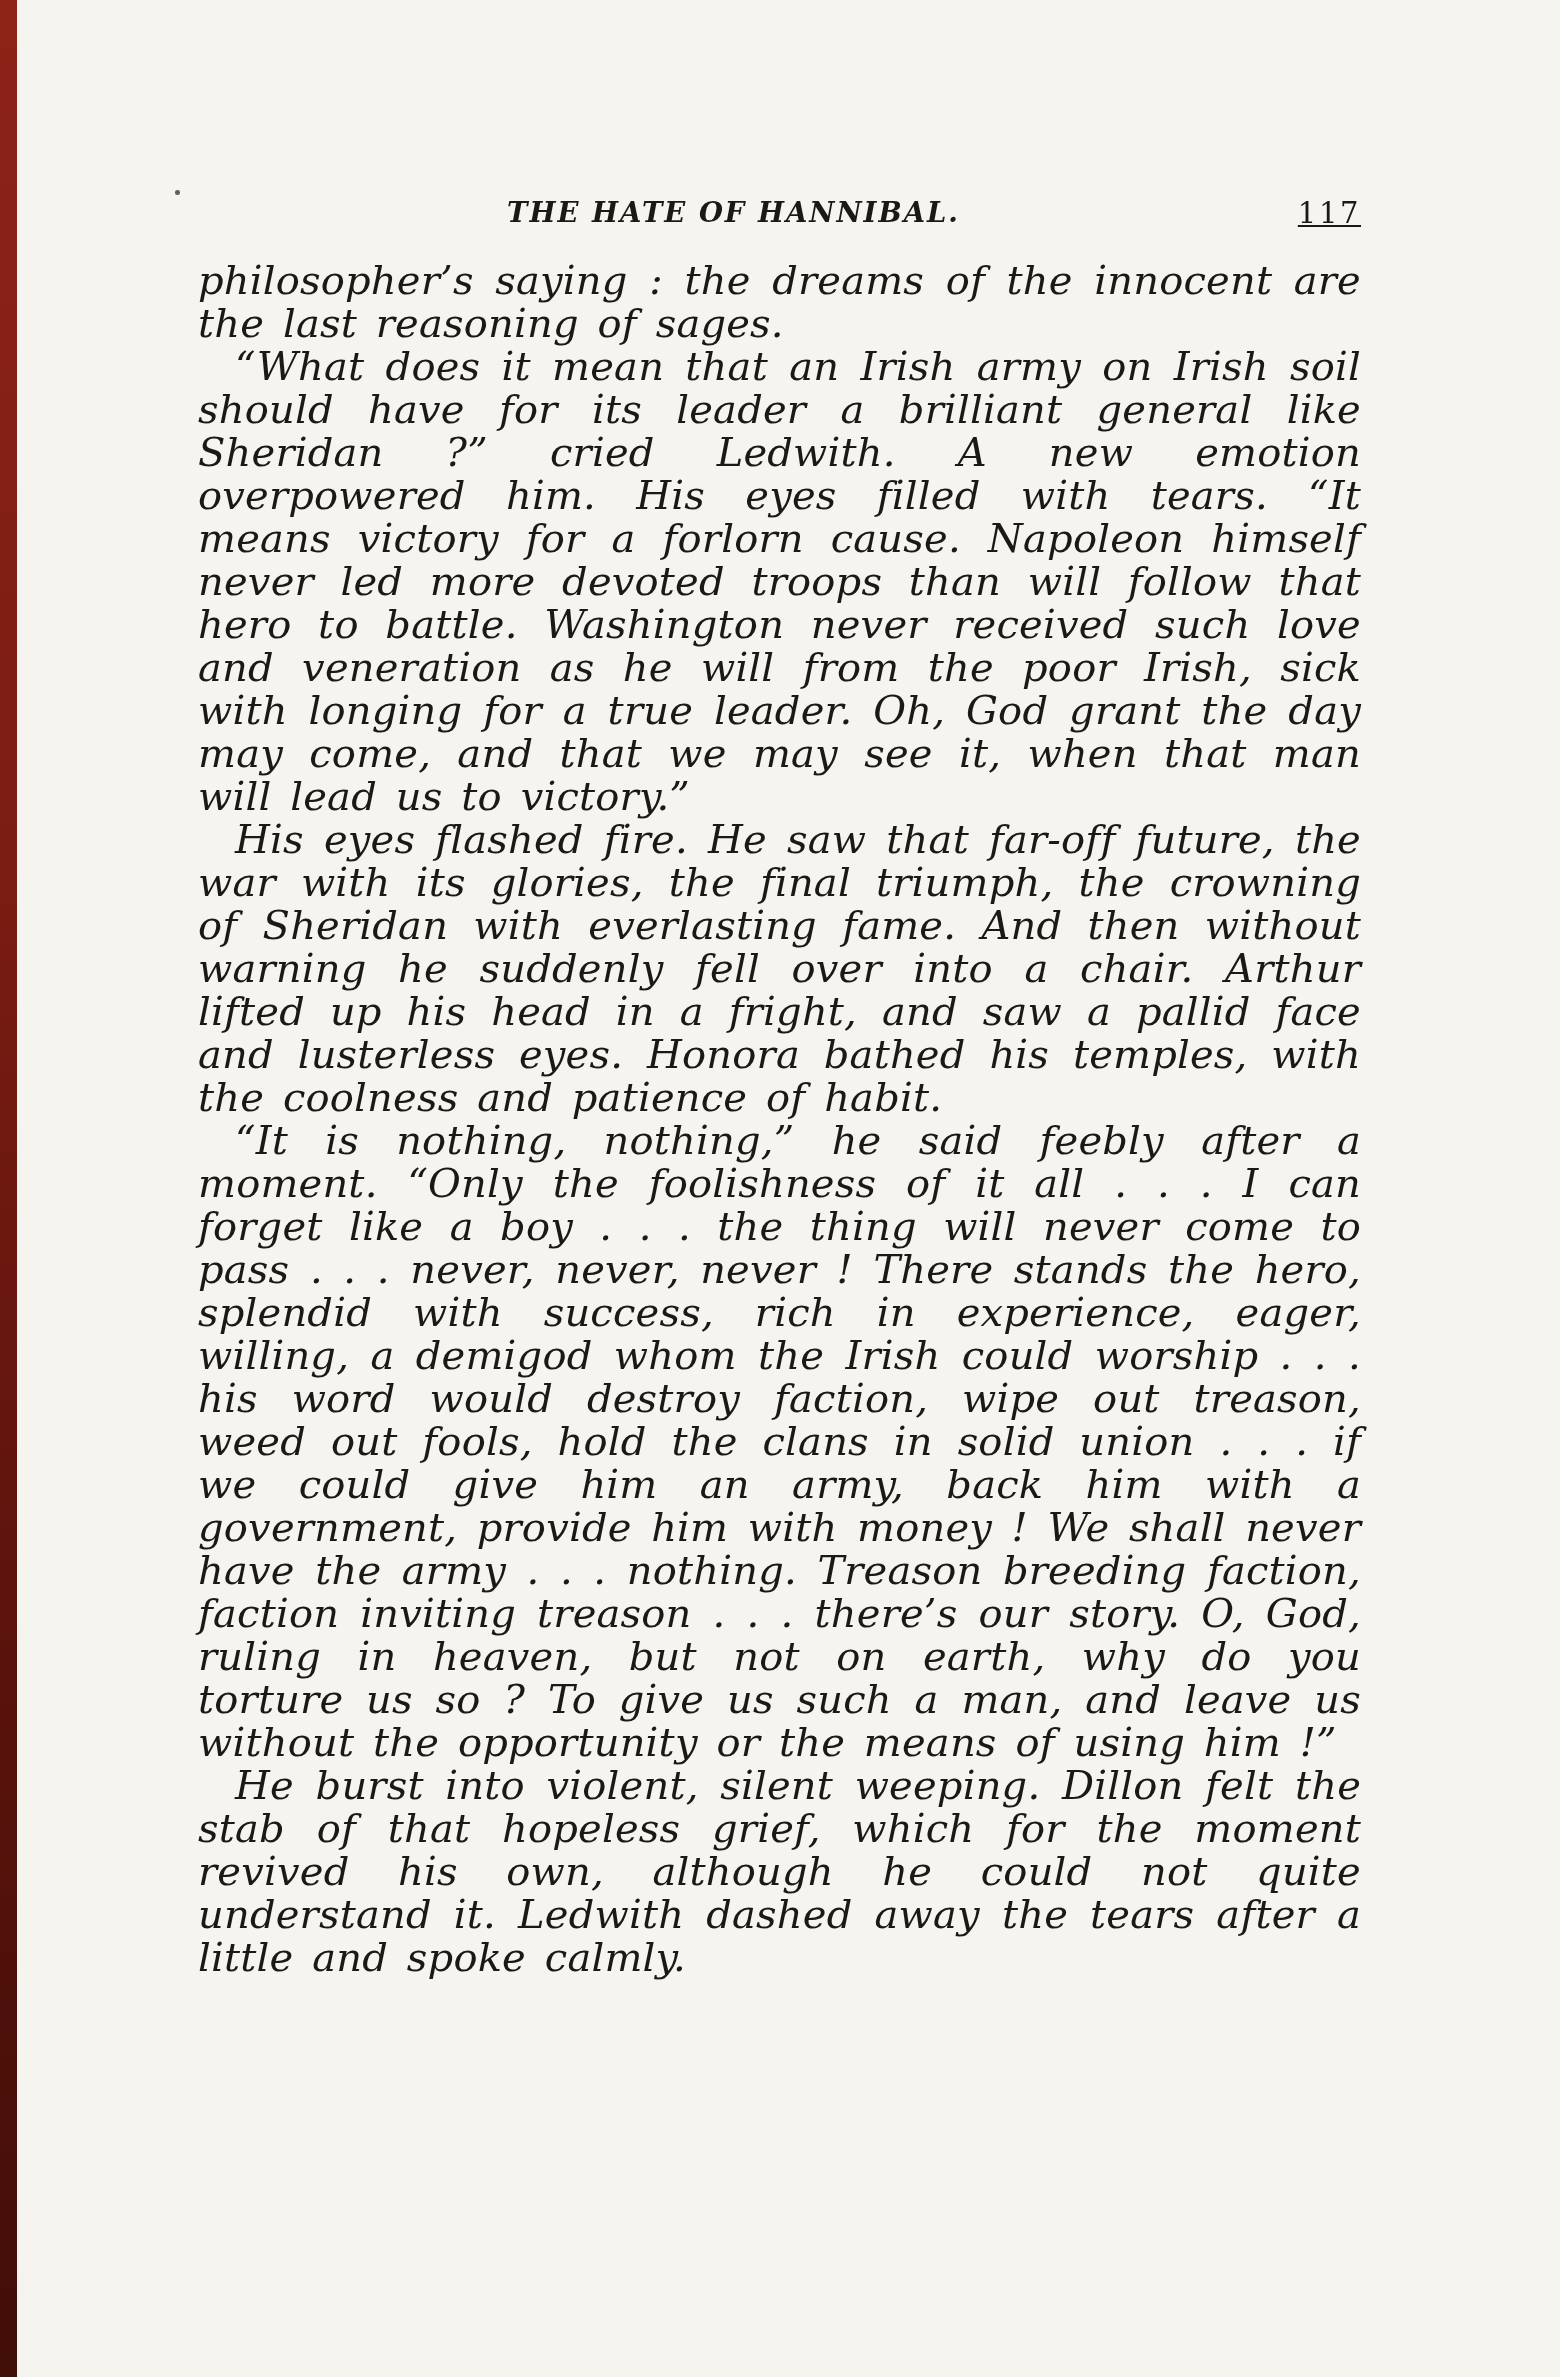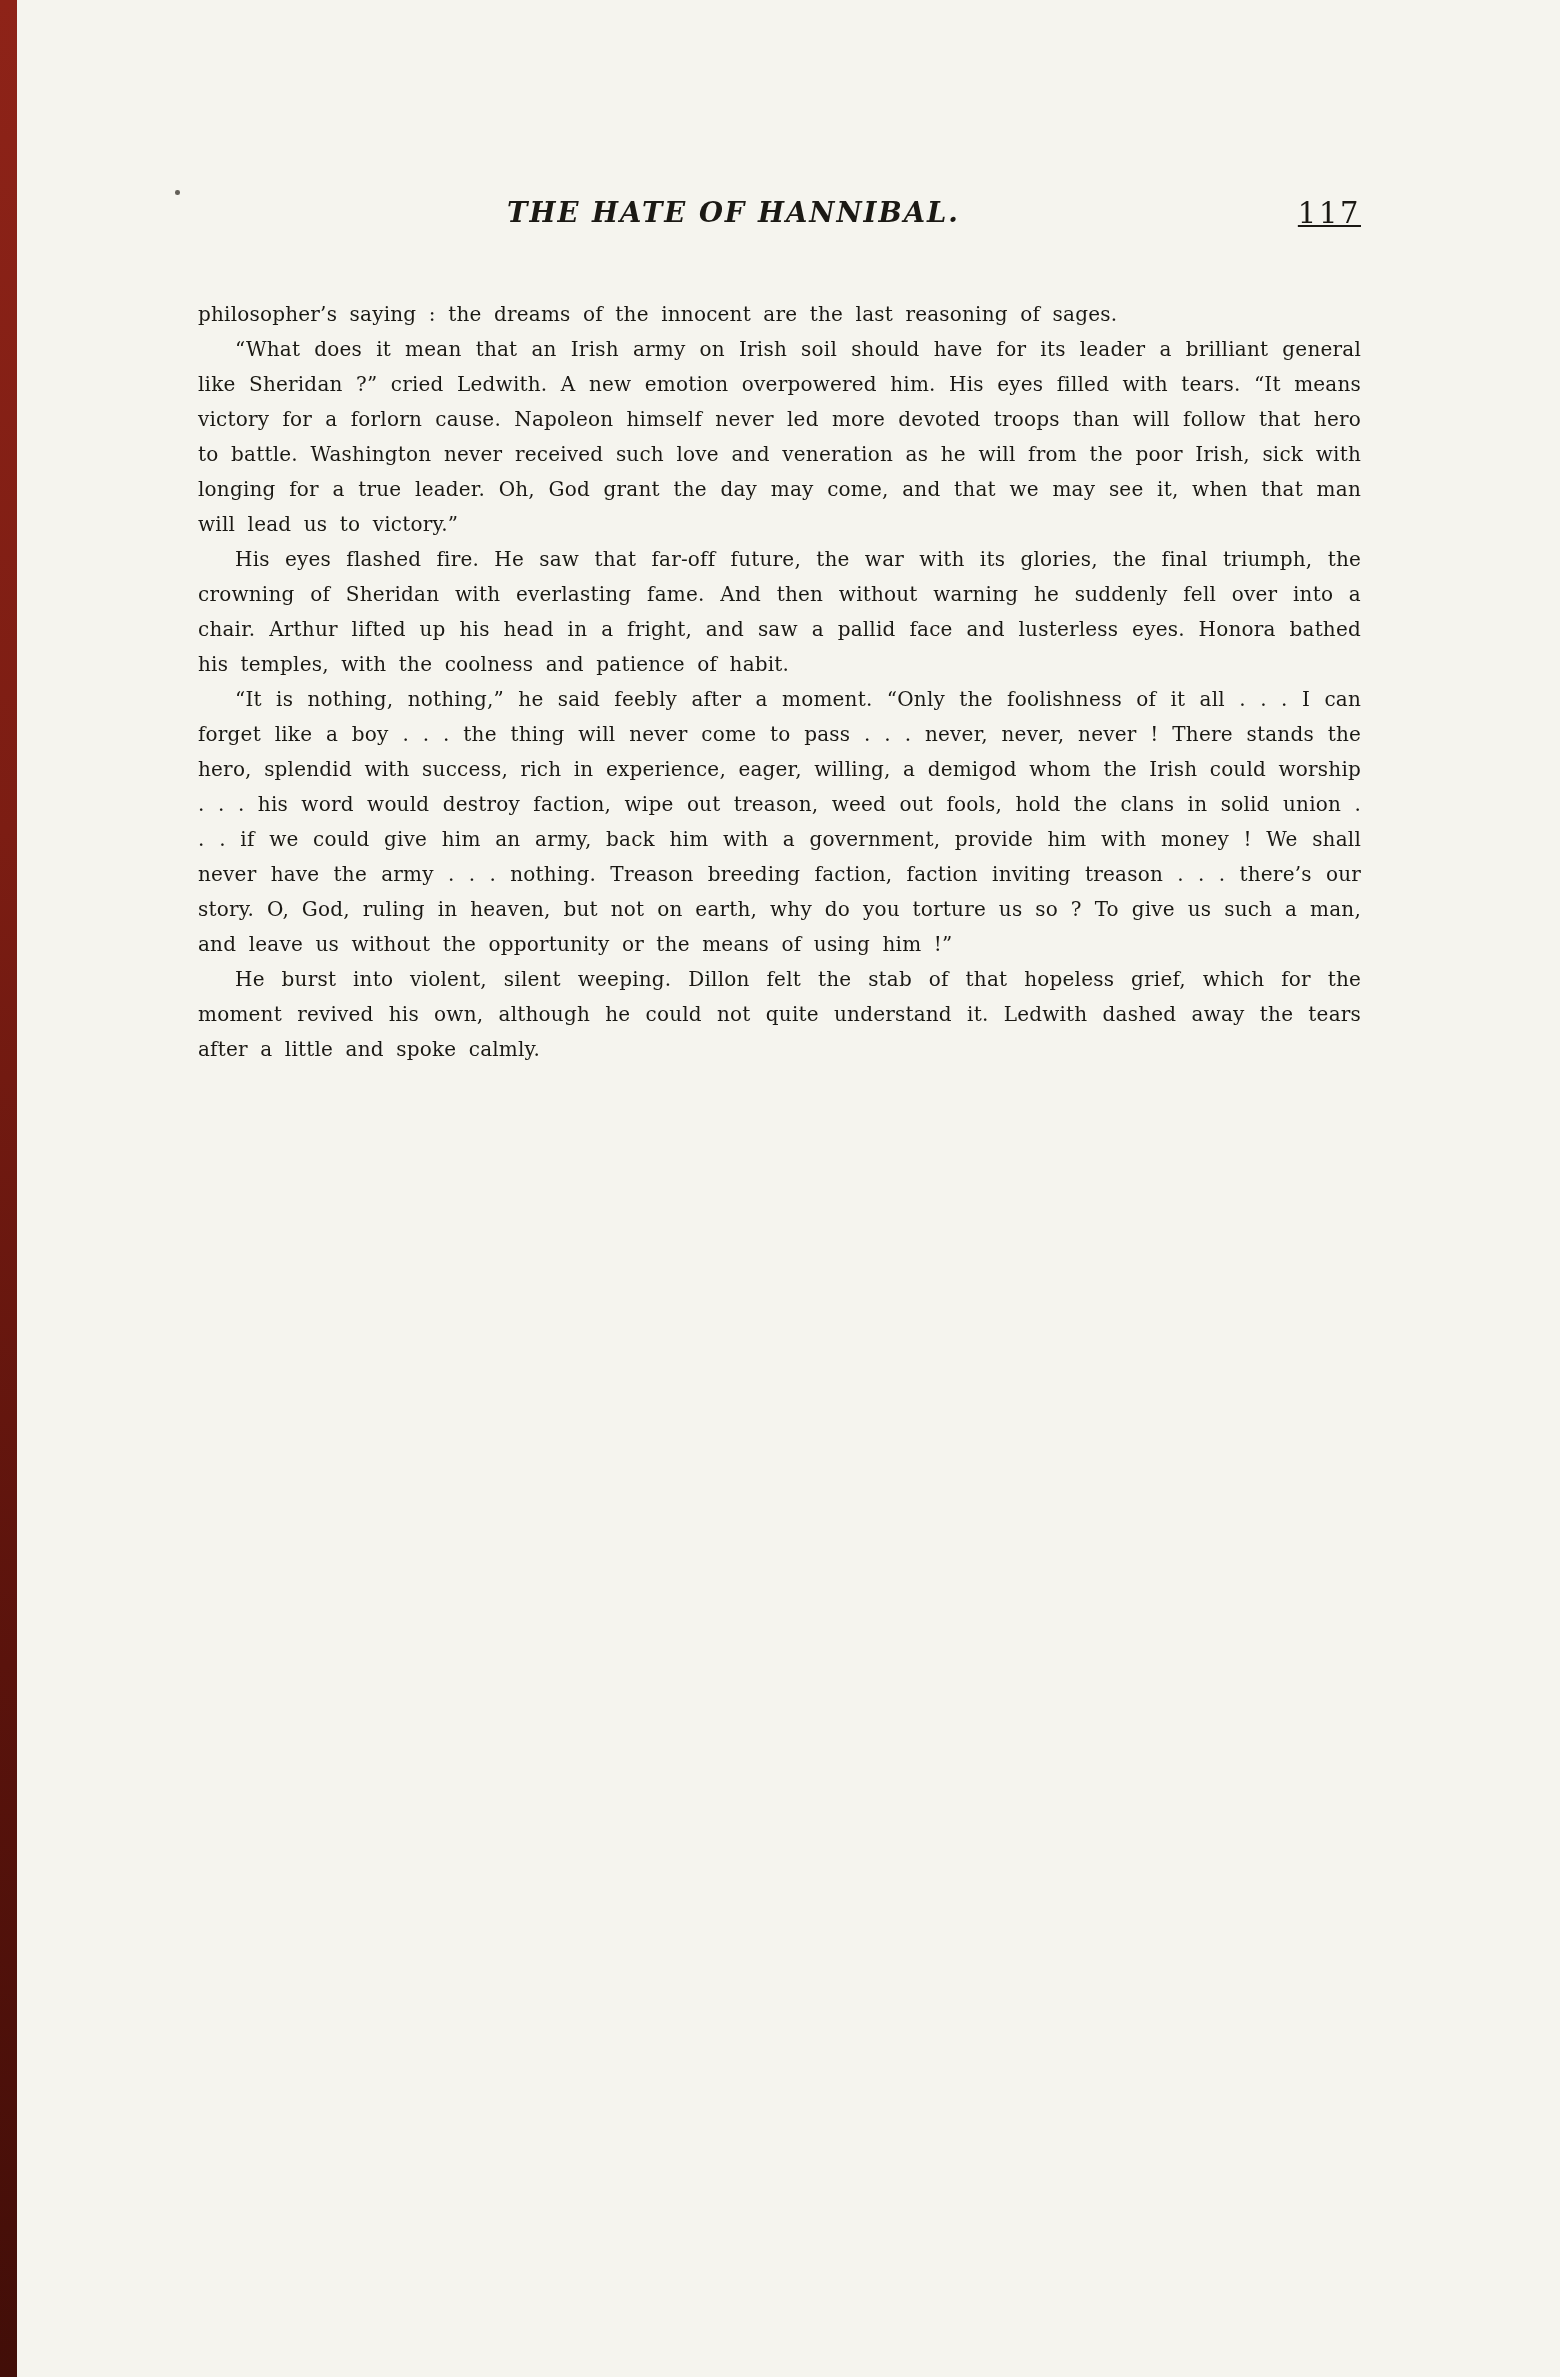--- a/index.html
+++ b/index.html
@@ -36,21 +36,21 @@
   }
   .content {
     position: absolute;
     left: 198px;
     top: 196px;
     width: 1163px;
   }
   .running-head {
     position: relative;
     height: 41px;
-    margin-bottom: 60px;
+    margin-bottom: 22px;
   }
   .running-title {
     position: absolute;
     left: 0;
     right: 92px;
     text-align: center;
     font-style: italic;
     font-weight: bold;
     font-size: 27.5px;
     letter-spacing: 2px;
@@ -58,25 +58,26 @@
   }
   .folio {
     position: absolute;
     right: 0;
     top: 0;
     font-size: 29px;
     letter-spacing: 2.6px;
     text-decoration: underline;
   }
   .bodytext {
-    font-size: 20px;
-    line-height: 35px;
+    font-size: 40px;
+    line-height: 43px;
     text-align: justify;
     word-spacing: 5.9px;
     letter-spacing: 0.2px;
+    font-style: italic;
   }
   .bodytext p {
     margin: 0;
   }
   .bodytext p.indent {
     text-indent: 37px;
   }
 </style>
 </head>
 <body>

